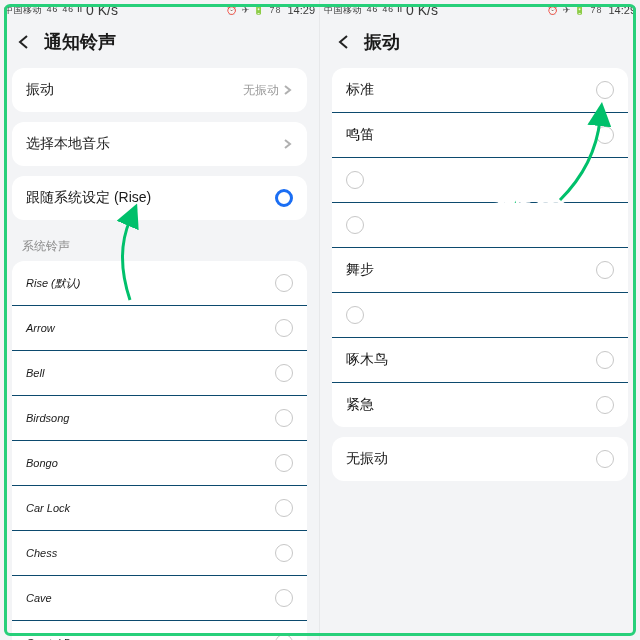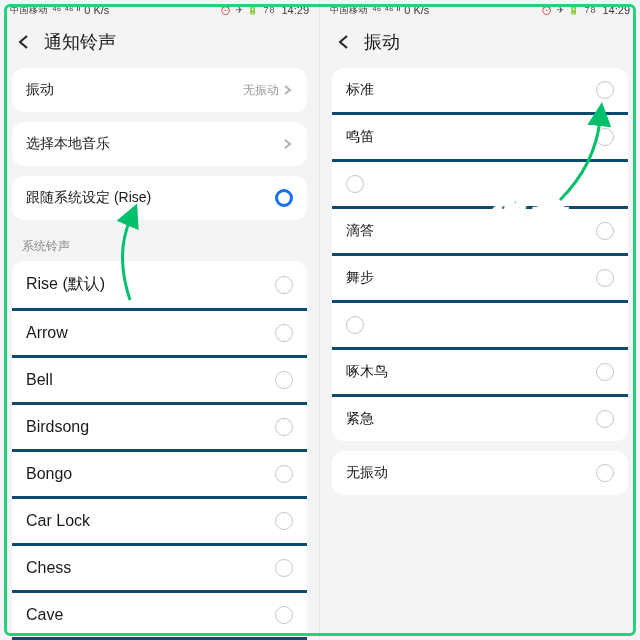--- a/index.html
+++ b/index.html
@@ -24,51 +24,51 @@
     overflow: hidden;
     border-right: 1px solid #e7e8ea;
   }
   .phone:last-child { border-right: none; }
 
   .status {
     height: 20px;
     font-size: 10px;
     color: #3a3a3a;
     display: flex; align-items: center;
-    padding: 0 10px;
+    padding: 0 4px;
     background: #f3f4f6;
   }
   .status .carrier { font-size: 9px; letter-spacing: 0.5px; }
-  .status .sig { margin-left: 4px; font-size: 11px; }
+  .status .sig { margin-left: 4px; font-size: 14px; }
   .status .spacer { flex: 1; }
   .status .clock { font-size: 11px; font-weight: 400; }
   .status .icons { font-size: 9px; margin-right: 6px; letter-spacing: 1px; color:#555; }
 
   .header {
     display: flex; align-items: center;
     padding: 10px 14px 14px 14px;
     background: #f3f4f6;
   }
   .back { width: 20px; height: 20px; display:flex; align-items:center; justify-content:center; margin-right: 10px; }
   .back svg { width: 16px; height: 16px; stroke: #222; stroke-width: 2; fill: none; }
-  .title { font-size: 18px; font-weight: 400; color: #1a1a1a; }
+  .title { font-size: 18px; font-weight: 700; color: #1a1a1a; }
 
   .card {
     background: #fff;
     border-radius: 12px;
     margin: 0 12px 10px 12px;
     overflow: hidden;
   }
   .row {
     display: flex; align-items: center;
     padding: 13px 14px;
     font-size: 14px; color: #1a1a1a;
     position: relative;
   }
-  .row + .row { border-top: 3px solid #0c4a6e; }
+  .row + .row { border-top: 1px solid #0c4a6e; }
   .row .label { flex: 1; }
   .row .value { font-size: 12px; color: #9a9a9a; margin-right: 4px; }
   .row .chev svg { width: 10px; height: 10px; stroke:#b0b0b0; stroke-width:2; fill:none; }
   .row .sub { font-size: 11px; color: #9a9a9a; margin-top: 3px; }
   .row.two { flex-direction: column; align-items: stretch; }
   .row.two .top { display:flex; align-items:center; }
 
   .radio {
     width: 18px; height: 18px;
     border: 1.5px solid #c7c7c7;
@@ -79,21 +79,21 @@
   .radio.on {
     border: 3px solid #1b6ef3;
     width: 18px; height: 18px;
   }
 
   .section-label {
     font-size: 12px; color: #8a8a8a;
     padding: 8px 22px 6px 22px;
   }
 
-  .list .row .label { font-size: 16px; }
+  .list .row .label { font-size: 11px; font-style: italic; }
 
   .callout {
     position: absolute;
     font-size: 36px;
     font-weight: 700;
     color: #00c06b;
     -webkit-text-stroke: 2px #fff;
     text-shadow: 0 0 3px #fff, 0 0 3px #fff;
     letter-spacing: 2px;
     pointer-events: none;
@@ -235,21 +235,20 @@
             <span class="radio"></span>
           </div>
           <div class="row">
             <span class="label">鸣笛</span>
             <span class="radio"></span>
           </div>
           <div class="row">
             <span class="radio"></span>
           </div>
           <div class="row">
-            <span class="label">滴答</span>
             <span class="radio"></span>
           </div>
           <div class="row">
             <span class="label">舞步</span>
             <span class="radio"></span>
           </div>
           <div class="row">
             <span class="radio"></span>
           </div>
           <div class="row">

